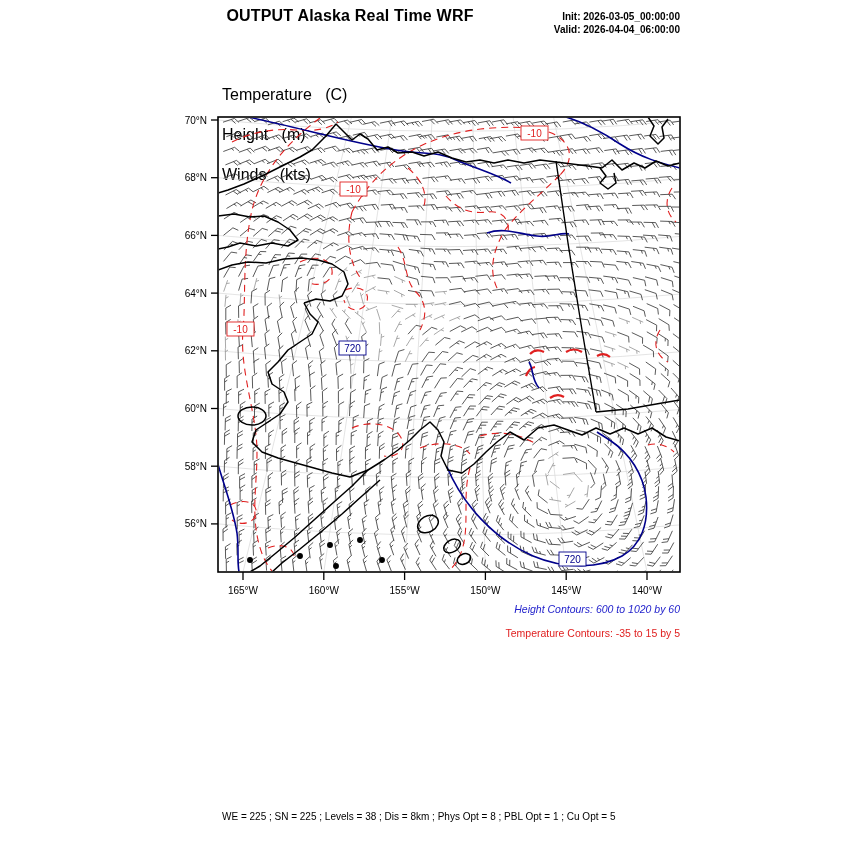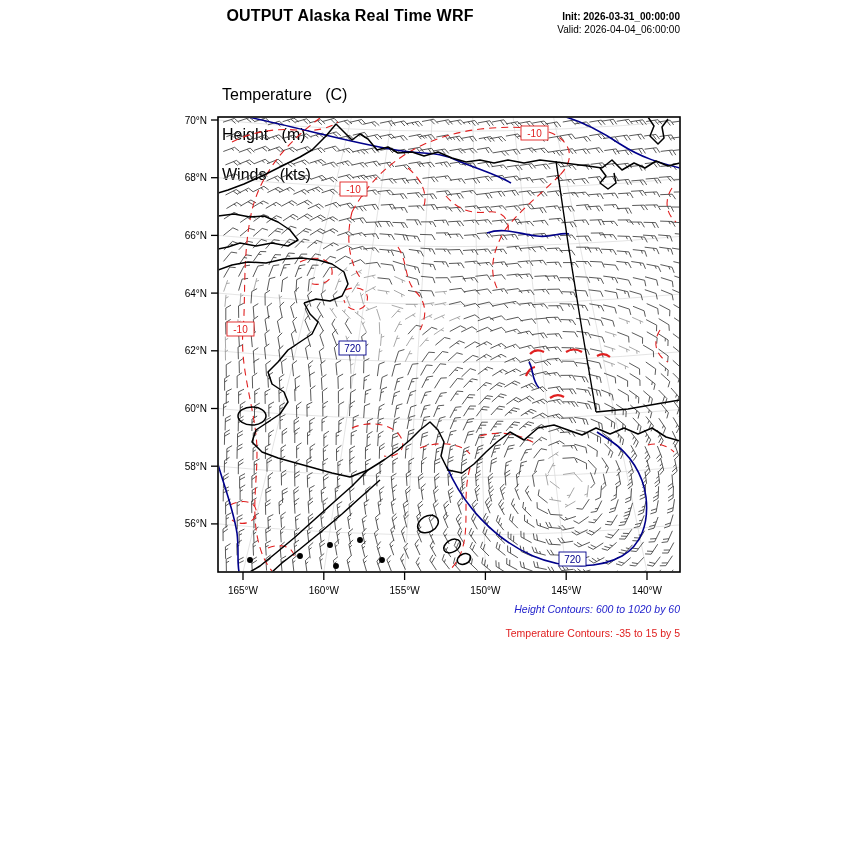--- a/index.html
+++ b/index.html
@@ -1,35 +1,35 @@
 <!DOCTYPE html>
 <html><head>
 <meta charset="utf-8">
 <style>
   html,body{margin:0;padding:0;background:#ffffff;width:850px;height:850px;overflow:hidden;}
   body{position:relative;font-family:"Liberation Sans","DejaVu Sans",sans-serif;color:#000;}
   .abs{position:absolute;}
   .title{left:130px;top:7px;width:440px;text-align:center;font-size:16px;font-weight:bold;letter-spacing:.2px;}
   .init-block{right:170px;top:10px;text-align:right;font-size:10px;line-height:13px;}
   .init-line{font-weight:bold;}
-  .valid-line{font-weight:normal;text-align:center;}
+  .valid-line{font-weight:bold;text-align:center;}
   .legend{left:222px;top:62px;font-size:16px;line-height:13.2px;white-space:pre;}
   .note{right:170px;font-size:10.5px;text-align:right;}
   .note-height{top:603px;color:#2222cc;font-style:italic;}
   .note-temp{top:627px;color:#e02020;text-align:center;}
   .footer{left:222px;top:810px;font-size:10px;line-height:13px;}
   svg text{font-family:"Liberation Sans","DejaVu Sans",sans-serif;}
 </style>
 </head>
 <body>
 
 <div class="abs title">OUTPUT Alaska Real Time WRF</div>
 
 <div class="abs init-block">
-  <div class="init-line">Init: 2026-03-31_00:00:00</div>
+  <div class="init-line">Init: 2026-03-05_00:00:00</div>
   <div class="valid-line">Valid: 2026-04-04_06:00:00</div>
 </div>
 
 <div class="abs legend">
   <div>Temperature   (C)</div>
   <div>Height   (m)</div>
   <div>Winds   (kts)</div>
 </div>
 
 <svg id="map-svg" class="abs" style="left:0;top:0" width="850" height="850">
@@ -1257,13 +1257,14 @@
       <text x="566.2" y="594" text-anchor="middle" font-size="10px" fill="#000">145°W</text>
       <line x1="647" y1="572" x2="647" y2="580" stroke="#000" stroke-width="1.3"></line>
       <text x="647" y="594" text-anchor="middle" font-size="10px" fill="#000">140°W</text>
     </g>
   </svg>
 
 <div class="abs note note-height">Height Contours: 600 to 1020 by 60</div>
 <div class="abs note note-temp">Temperature Contours: -35 to 15 by 5</div>
 
 <div class="abs footer">
+  <div>WE = 225 ; SN = 225  ; Levels = 38 ; Dis = 8km ; Phys Opt = 8 ; PBL Opt = 1 ; Cu Opt = 5</div>
 </div>
 
 </body></html>

